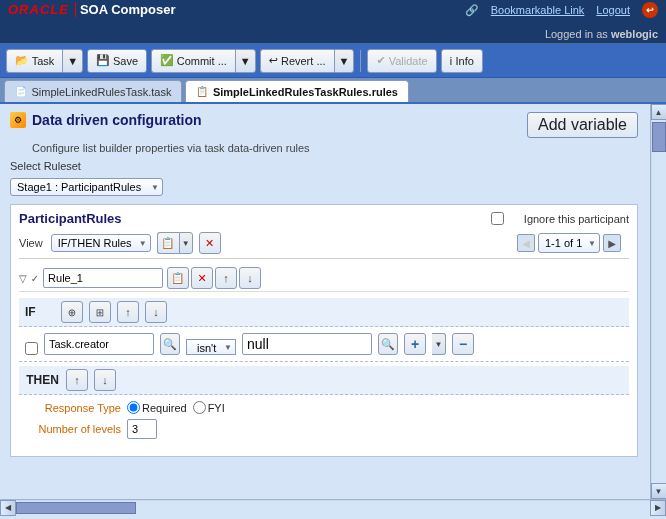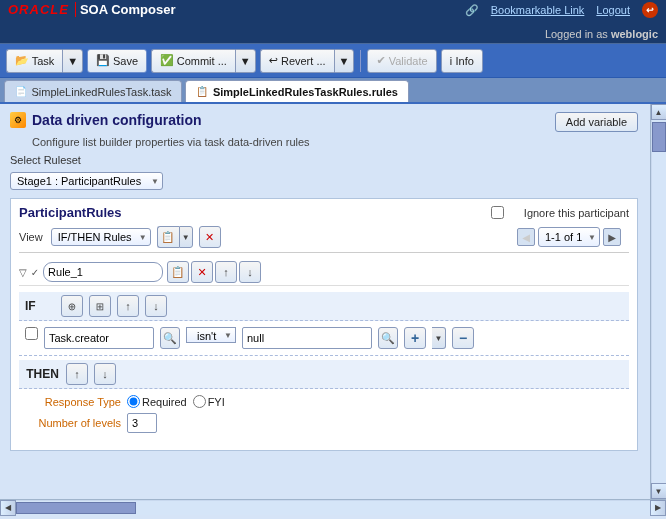--- a/index.html
+++ b/index.html
@@ -277,21 +277,21 @@
       align-items: center;
       gap: 4px;
       margin-bottom: 6px;
       padding: 2px 0;
       border-bottom: 1px solid #ddd;
     }
     .rule-toggle { font-size: 10px; color: #555; cursor: pointer; }
     .rule-name-input {
       background: #fff;
       border: 1px solid #8899bb;
-      border-radius: 9px;
+      border-radius: 2px;
       padding: 2px 4px;
       font-size: 11px;
       width: 120px;
       height: 20px;
     }
     .rule-action-btns {
       display: flex;
       align-items: center;
       gap: 2px;
     }
@@ -309,21 +309,21 @@
       border-bottom: 1px dashed #aabbdd;
     }
     #if-label {
       font-weight: bold;
       font-size: 12px;
       color: #222;
       width: 30px;
     }
     #if-condition-row {
       display: flex;
-      align-items: flex-start;
+      align-items: flex-end;
       padding: 6px 6px;
       gap: 6px;
       border-bottom: 1px dashed #aabbdd;
     }
     .condition-check { cursor: pointer; }
     .condition-input {
       background: #fff;
       border: 1px solid #8899bb;
       border-radius: 2px;
       padding: 2px 4px;
@@ -352,21 +352,21 @@
       appearance: none;
       -webkit-appearance: none;
       cursor: pointer;
       height: 16px;
     }
     .condition-value-input {
       background: #fff;
       border: 1px solid #8899bb;
       border-radius: 2px;
       padding: 2px 4px;
-      font-size: 11px;
+      font-size: 14px;
       width: 130px;
       height: 22px;
     }
     .add-btn {
       background: linear-gradient(to bottom, #f5f5f5, #dde8f5);
       border: 1px solid #8899bb;
       border-radius: 3px;
       width: 22px;
       height: 22px;
       display: inline-flex;
@@ -626,21 +626,21 @@
 </div>
 
 <div id="outer-wrapper">
   <div id="rules-content">
 
     <div id="config-header">
       <div style="display:flex;align-items:center;gap:6px;">
         <span style="width:16px;height:16px;background:linear-gradient(135deg,#ffcc44,#ff8800);border-radius:2px;display:inline-flex;align-items:center;justify-content:center;font-size:9px;">⚙</span>
         <span style="font-size:14px;font-weight:bold;color:#1a1a6b;">Data driven configuration</span>
       </div>
-      <button style="background:linear-gradient(to bottom,#f5f5f5,#dde8f5);border:1px solid #7890bb;border-radius:3px;padding:3px 10px;font-size:11px;cursor:pointer;color:#222;">Add variable</button>
+      <button style="background:linear-gradient(to bottom,#f5f5f5,#dde8f5);border:1px solid #7890bb;border-radius:3px;padding:3px 10px;font-size:16px;cursor:pointer;color:#222;">Add variable</button>
     </div>
 
     <div style="color:#444;font-size:11px;margin-bottom:6px;margin-left:22px;">Configure list builder properties via task data-driven rules</div>
 
     <div id="ruleset-row">
       <span style="font-size:11px;color:#333;">Select Ruleset</span>
       <div class="select-wrapper">
         <select id="ruleset-select">
           <option value="Stage1 : ParticipantRules">Stage1 : ParticipantRules</option>
         </select>

